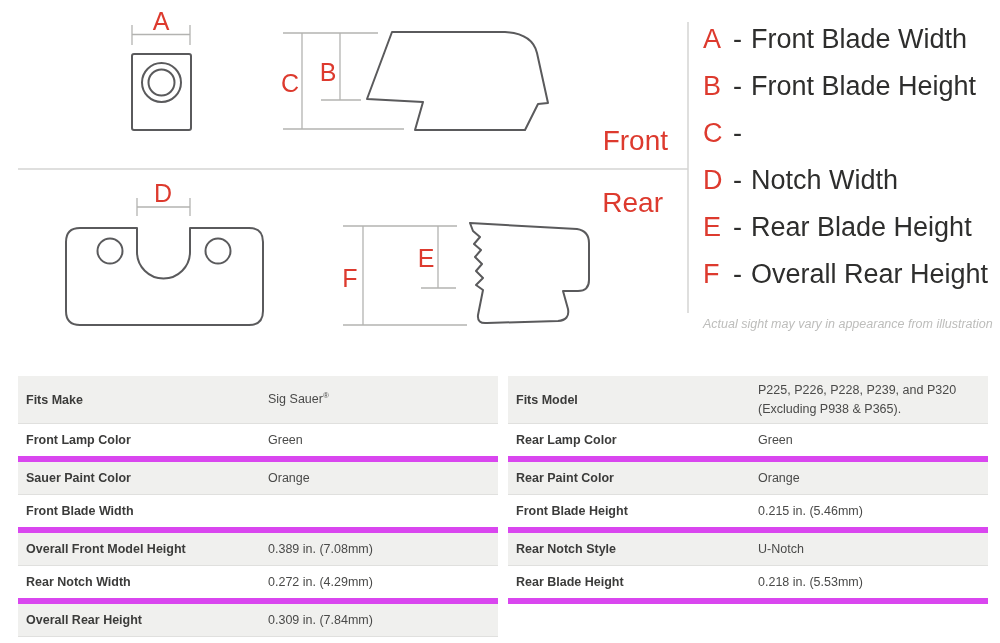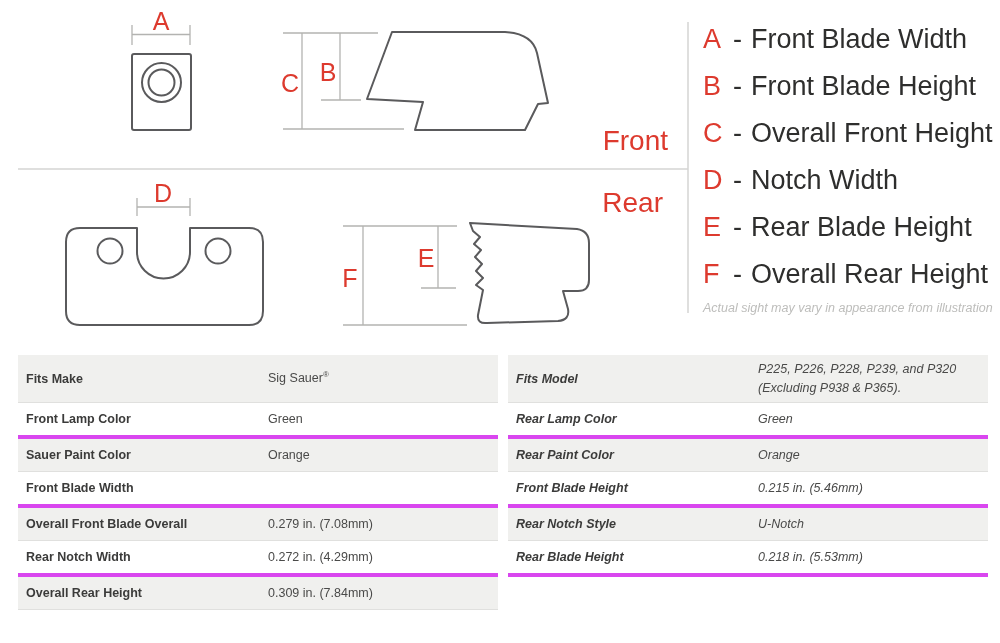--- a/index.html
+++ b/index.html
@@ -14,29 +14,29 @@
   .dimline { stroke:#b3b3b1; stroke-width:1.3; }
   .divline { stroke:#d5d5d3; stroke-width:1.5; }
   .dim-letter { fill:#dd3a2e; font-size:25px; font-family:"Liberation Sans", sans-serif; text-anchor:middle; }
   .side-label { fill:#dd3a2e; font-size:28px; font-family:"Liberation Sans", sans-serif; text-anchor:end; }
 
   
   .legend { position:absolute; left:703px; top:16px; width:290px; }
   .legend-item { height:47px; display:flex; align-items:center; font-size:27px; color:#2e2e2d; white-space:nowrap; }
   .legend-letter { color:#dd3a2e; min-width:27px; }
   .legend-sep { margin:0 9px 0 3px; color:#2e2e2d; }
-  .legend-footnote { margin-top:3px; font-size:12.5px; font-style:italic; color:#bdbdbb; white-space:nowrap; }
+  .legend-footnote { margin-top:19px; font-size:12.5px; font-style:italic; color:#bdbdbb; white-space:nowrap; }
 
   
-  .spec-table { position:absolute; top:355px; width:480px; }
+  .spec-table { position:absolute; top:376px; width:480px; }
   .spec-table.left { left:18px; }
-  .spec-table.right { left:508px;font-style:italic; }
+  .spec-table.right { left:508px; }
   .spec-row {
     display:flex; align-items:center; min-height:32px;
-    border-bottom:4px solid #d946ef; background:#ffffff;
+    border-bottom:6px solid #d946ef; background:#ffffff;
   }
   .spec-row:nth-child(odd) { background:#f0f0ee; border-bottom:1px solid #e0e0de; }
   .spec-row:first-child { min-height:47px; }
   .spec-label { width:242px; padding-left:8px; font-size:12.5px; font-weight:bold; color:#3b3b3a; }
   .spec-value { flex:1; padding-right:14px; font-size:12.5px; color:#4a4a49; line-height:1.45; }
   .spec-value sup { font-size:8px; }
 </style>
 </head>
 <body>
 
@@ -100,21 +100,20 @@
       <span class="legend-text">Front Blade Width</span>
     </div>
     <div class="legend-item">
       <span class="legend-letter">B</span>
       <span class="legend-sep">-</span>
       <span class="legend-text">Front Blade Height</span>
     </div>
     <div class="legend-item">
       <span class="legend-letter">C</span>
       <span class="legend-sep">-</span>
-      <span class="legend-text">Overall Front Height</span>
     </div>
     <div class="legend-item">
       <span class="legend-letter">D</span>
       <span class="legend-sep">-</span>
       <span class="legend-text">Notch Width</span>
     </div>
     <div class="legend-item">
       <span class="legend-letter">E</span>
       <span class="legend-sep">-</span>
       <span class="legend-text">Rear Blade Height</span>
@@ -137,22 +136,22 @@
       <div class="spec-value">Green</div>
     </div>
     <div class="spec-row">
       <div class="spec-label">Sauer Paint Color</div>
       <div class="spec-value">Orange</div>
     </div>
     <div class="spec-row">
       <div class="spec-label">Front Blade Width</div>
     </div>
     <div class="spec-row">
-      <div class="spec-label">Overall Front Blade Overall</div>
-      <div class="spec-value">0.279 in. (7.08mm)</div>
+      <div class="spec-label">Overall Front Model Height</div>
+      <div class="spec-value">0.389 in. (7.08mm)</div>
     </div>
     <div class="spec-row">
       <div class="spec-label">Rear Notch Width</div>
       <div class="spec-value">0.272 in. (4.29mm)</div>
     </div>
     <div class="spec-row">
       <div class="spec-label">Overall Rear Height</div>
       <div class="spec-value">0.309 in. (7.84mm)</div>
     </div>
   </div>

